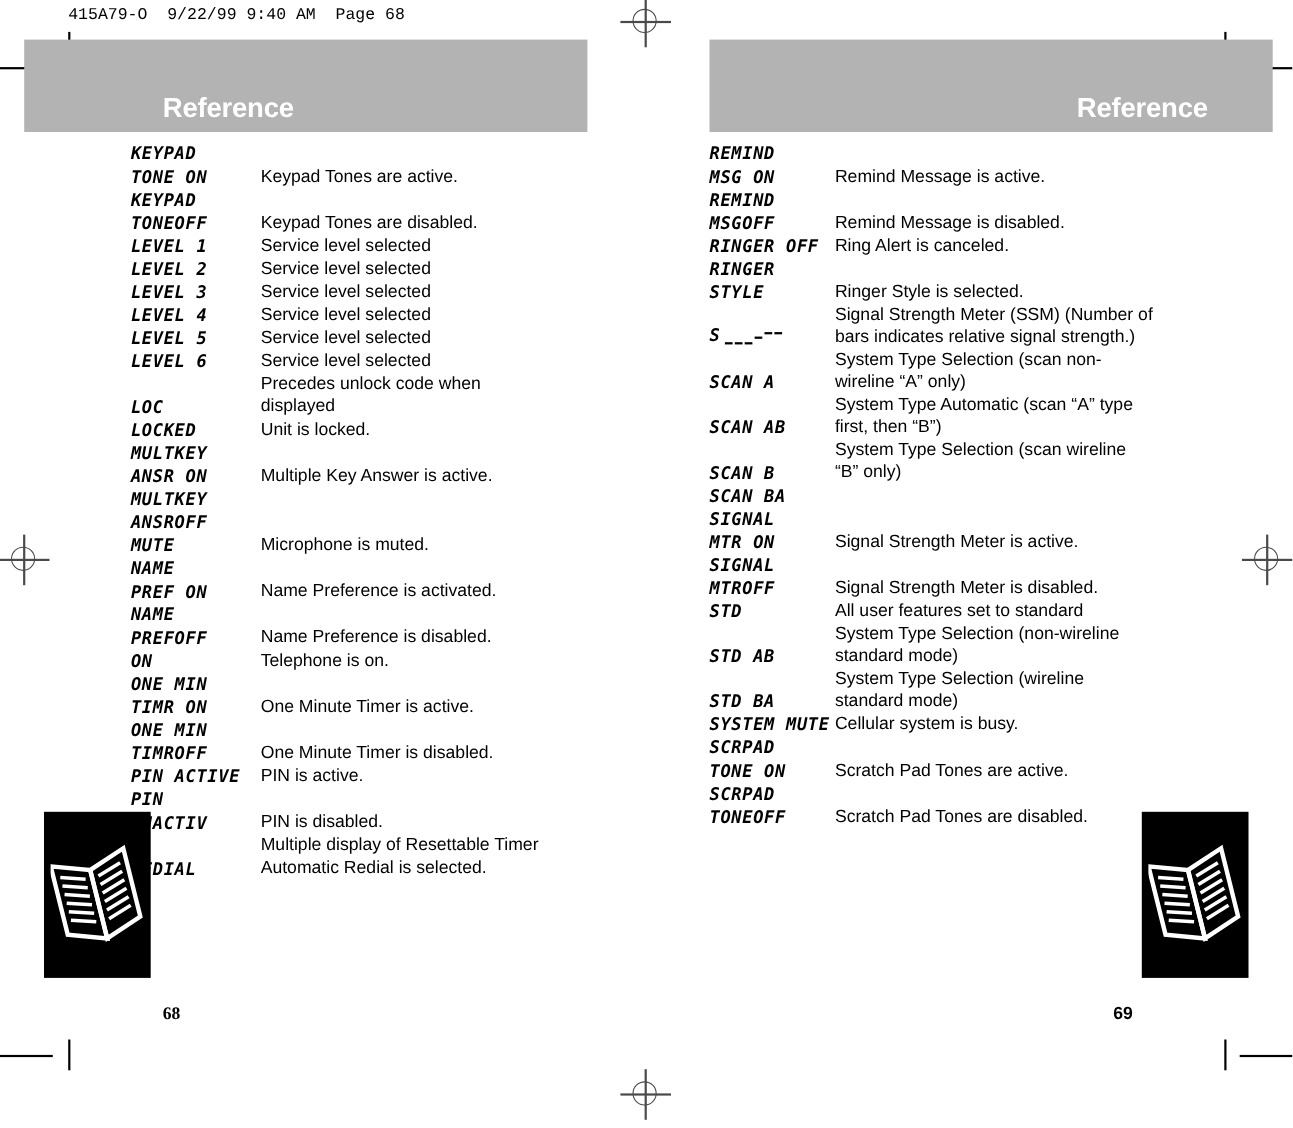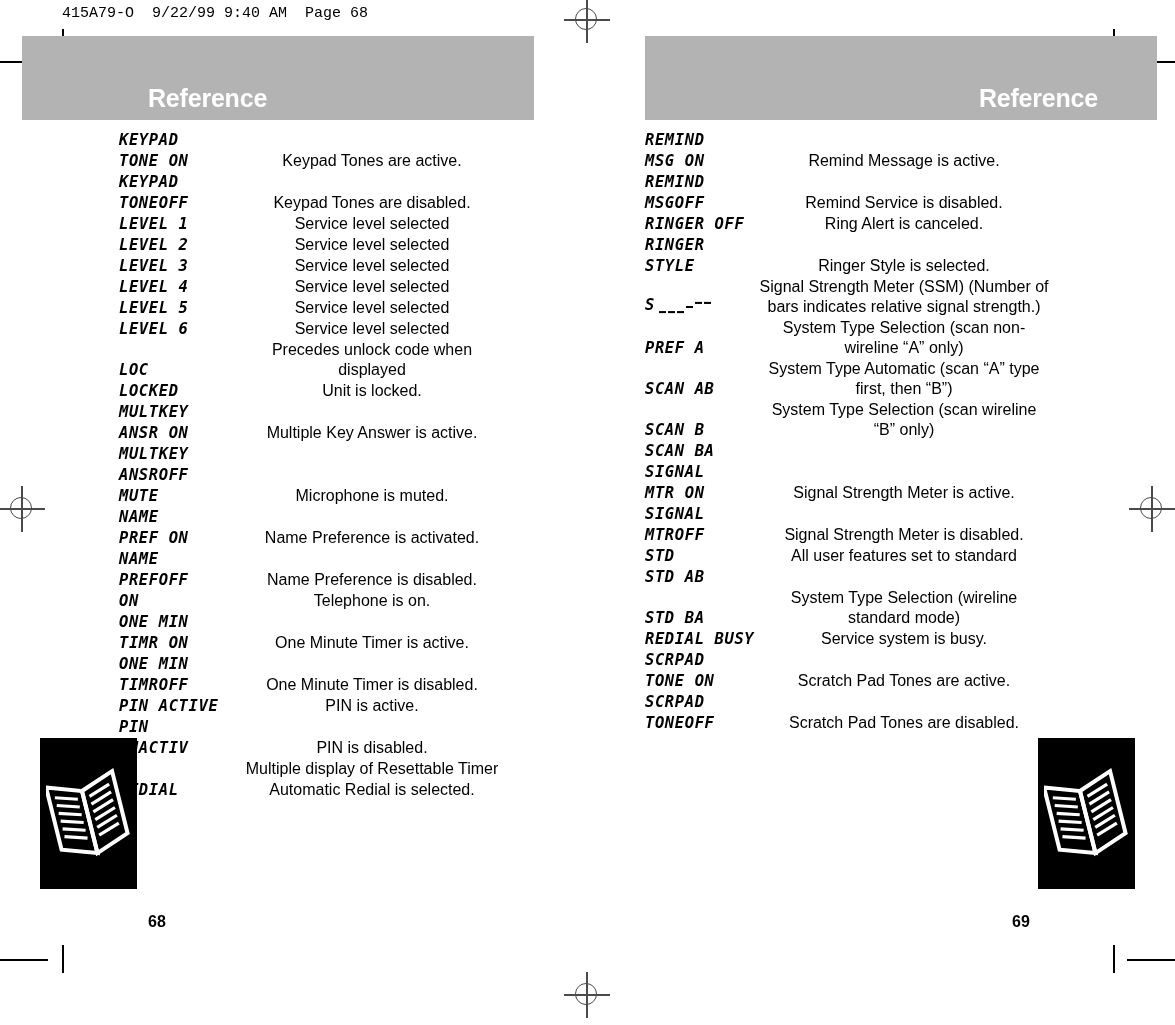--- a/index.html
+++ b/index.html
@@ -120,21 +120,20 @@
     white-space: pre;
     transform: scaleY(1.02);
   }
   .page-right .entry-code { padding-left: 0px; width: 114px; flex: 0 0 114px; }
   .entry-desc {
     flex: 1 1 auto;
     font-size: 16px;
     line-height: 20px;
     color: #000;
     padding-bottom: 1px;
-    text-align: center;
   }
   .page-left  .entry-desc { max-width: 270px; }
   .page-right .entry-desc { max-width: 290px; }
 
   
   .ssm {
     display: inline-flex;
     align-items: flex-end;
     height: 19px;
     gap: 2px;
@@ -312,52 +311,52 @@
       </div>
       <div class="entry">
         <div class="entry-code">R</div>
         <div class="entry-desc">Multiple display of Resettable Timer</div>
       </div>
       <div class="entry">
         <div class="entry-code">REDIAL</div>
         <div class="entry-desc">Automatic Redial is selected.</div>
       </div>
     </div>
-  <div class="page-number left" style="left:126px;">68</div>
+  <div class="page-number left" style="left:126px;font-family:Liberation Serif, serif;">68</div>
 </div>
 
 <div class="page page-right">
   <div class="header-band"></div>
   <div class="header-title align-right">Reference</div>
   <div class="entries" id="entries-right">
       <div class="entry">
         <div class="entry-code">REMIND
 MSG ON</div>
         <div class="entry-desc">Remind Message is active.</div>
       </div>
       <div class="entry">
         <div class="entry-code">REMIND
 MSGOFF</div>
-        <div class="entry-desc">Remind Service is disabled.</div>
+        <div class="entry-desc">Remind Message is disabled.</div>
       </div>
       <div class="entry">
         <div class="entry-code">RINGER OFF</div>
         <div class="entry-desc">Ring Alert is canceled.</div>
       </div>
       <div class="entry">
         <div class="entry-code">RINGER
 STYLE</div>
         <div class="entry-desc">Ringer Style is selected.</div>
       </div>
       <div class="entry">
         <div class="entry-code"><span class="ssm"><span class="s-letter">S</span><span class="bar b1"></span><span class="bar b2"></span><span class="bar b3"></span><span class="bar b4"></span><span class="bar b5"></span><span class="bar b6"></span></span></div>
         <div class="entry-desc">Signal Strength Meter (SSM) (Number of bars indicates relative signal strength.)</div>
       </div>
       <div class="entry">
-        <div class="entry-code">PREF A</div>
+        <div class="entry-code">SCAN A</div>
         <div class="entry-desc">System Type Selection (scan non-wireline “A” only)</div>
       </div>
       <div class="entry">
         <div class="entry-code">SCAN AB</div>
         <div class="entry-desc">System Type Automatic (scan “A” type first, then “B”)</div>
       </div>
       <div class="entry">
         <div class="entry-code">SCAN B</div>
         <div class="entry-desc">System Type Selection (scan wireline “B” only)</div>
       </div>
@@ -373,28 +372,29 @@
         <div class="entry-code">SIGNAL
 MTROFF</div>
         <div class="entry-desc">Signal Strength Meter is disabled.</div>
       </div>
       <div class="entry">
         <div class="entry-code">STD</div>
         <div class="entry-desc">All user features set to standard</div>
       </div>
       <div class="entry">
         <div class="entry-code">STD AB</div>
+        <div class="entry-desc">System Type Selection (non-wireline standard mode)</div>
       </div>
       <div class="entry">
         <div class="entry-code">STD BA</div>
         <div class="entry-desc">System Type Selection (wireline standard mode)</div>
       </div>
       <div class="entry">
-        <div class="entry-code">REDIAL BUSY</div>
-        <div class="entry-desc">Service system is busy.</div>
+        <div class="entry-code">SYSTEM MUTE</div>
+        <div class="entry-desc">Cellular system is busy.</div>
       </div>
       <div class="entry">
         <div class="entry-code">SCRPAD
 TONE ON</div>
         <div class="entry-desc">Scratch Pad Tones are active.</div>
       </div>
       <div class="entry">
         <div class="entry-code">SCRPAD
 TONEOFF</div>
         <div class="entry-desc">Scratch Pad Tones are disabled.</div>

